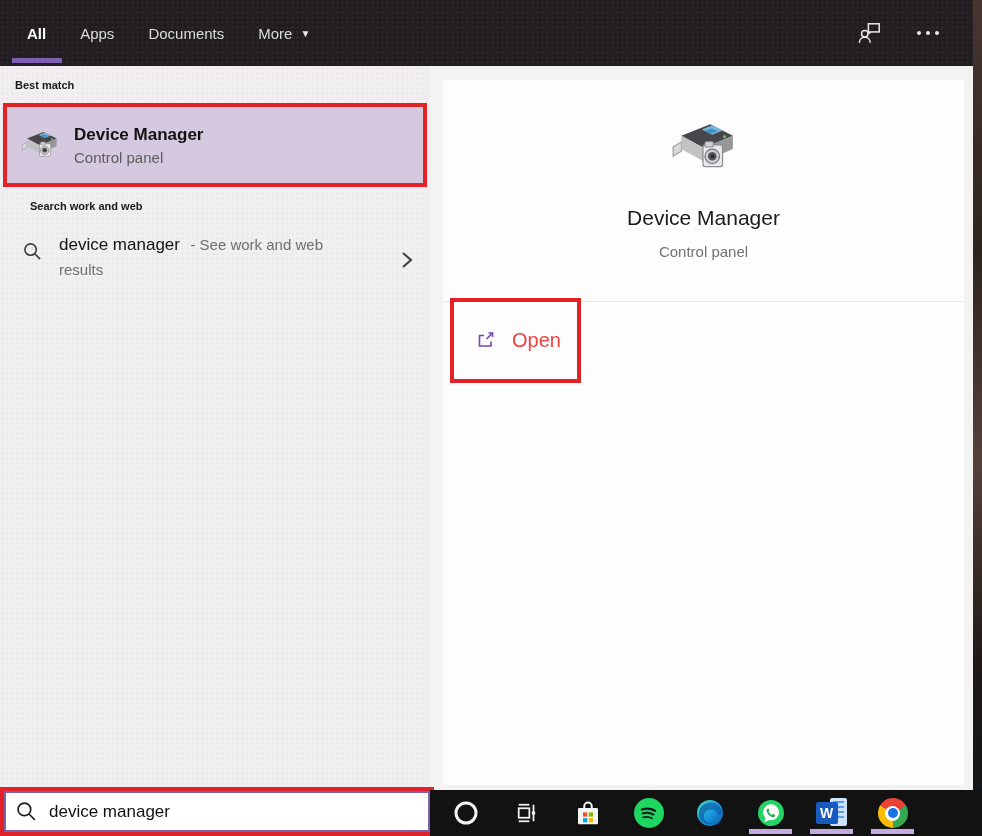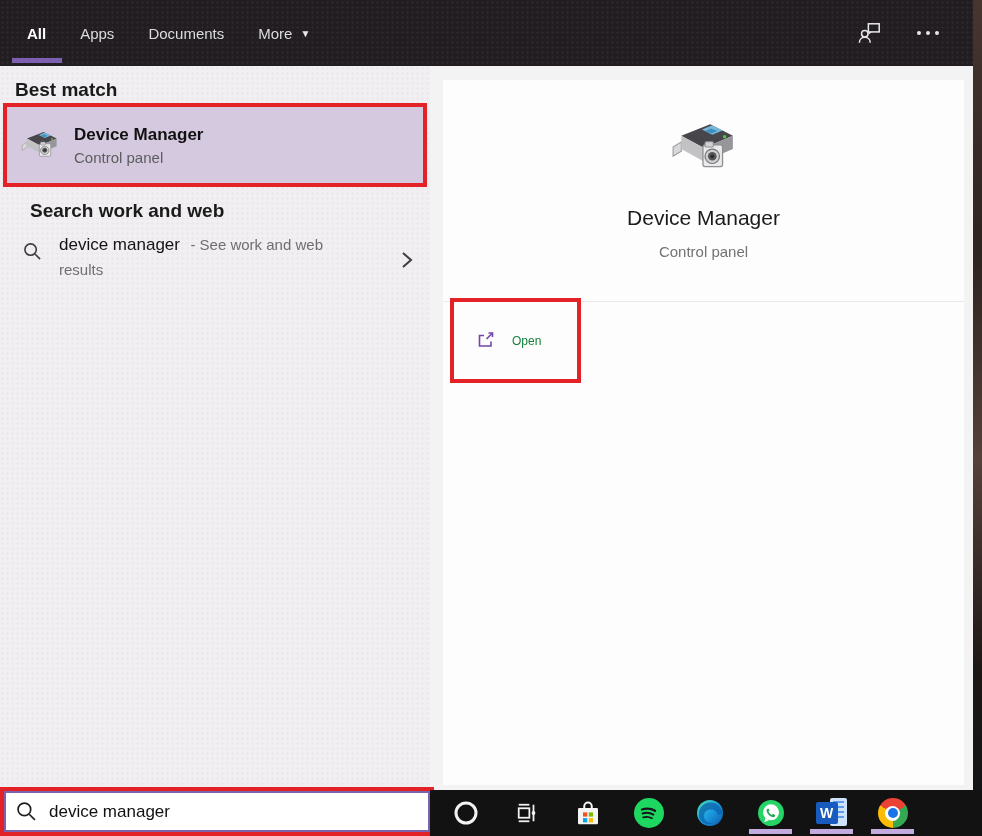--- a/index.html
+++ b/index.html
@@ -23,21 +23,21 @@
     bottom:3px; width:50px; height:5px; background:#7d5fb2; }
   .dropdown-arrow { display:inline-block; margin-left:8px; font-size:10px; color:#e6e6e6; }
   .topbar-right { margin-left:auto; display:flex; align-items:center; gap:24px; padding-right:28px; }
   .tb-iconbtn { width:34px; height:34px; display:flex; align-items:center; justify-content:center; }
   .ellipsis { display:flex; gap:5px; }
   .ellipsis i { width:4px; height:4px; border-radius:50%; background:#e8e8e8; }
 
   
   .left-panel { position:absolute; left:0; top:66px; width:430px; height:770px; background:#f1eff1;
     background-image: radial-gradient(rgba(0,0,0,.028) 1px, transparent 1.2px); background-size:5px 5px; }
-  .section-header { position:absolute; font-size:19px; font-weight:700; color:#1a1a1a; }
+  .section-header { position:absolute; font-size:11px; font-weight:700; color:#1a1a1a; }
   .hdr-best { left:15px; top:13px; }
   .hdr-web  { left:30px; top:134px; }
 
   .best-match-card { position:absolute; left:3px; top:37px; width:424px; height:84px;
     border:4px solid #e32227; background:#d5c9e0; display:flex; align-items:center; padding-left:14px; }
   .bm-text { margin-left:15px; }
   .bm-title { font-size:17px; font-weight:600; color:#111; }
   .bm-sub { font-size:15px; color:#5c5c5c; margin-top:4px; }
 
   .web-row { position:absolute; left:8px; top:166px; width:430px; height:72px; display:flex; }
@@ -58,21 +58,21 @@
 
   
   .right-backdrop { position:absolute; left:430px; top:66px; width:543px; height:724px; background:#f4f3f4; }
   .white-card { position:absolute; left:443px; top:80px; width:521px; height:705px; background:#fdfdfd; }
   .app-hero { position:absolute; left:0; top:34px; width:100%; text-align:center; }
   .app-title { font-size:21px; color:#1b1b1b; margin-top:22px; }
   .app-sub { font-size:15px; color:#737373; margin-top:13px; }
   .card-divider { position:absolute; left:0; top:221px; width:100%; height:1px; background:#e9e9e9; }
   .open-box { position:absolute; left:7px; top:218px; width:131px; height:85px;
     border:4px solid #e32227; background:#fdfdfd; display:flex; align-items:center; padding-left:22px; }
-  .open-label { font-size:12px; color:#15803d; margin-left:17px; }
+  .open-label { font-size:20px; color:#ef4444; margin-left:17px; }
 
   
   .taskbar { position:absolute; left:430px; top:790px; width:552px; height:46px; background:#121212;
     display:flex; align-items:center; padding-left:5px; }
   .tb-slot { position:relative; width:61px; height:46px; display:flex; align-items:center; justify-content:center; }
   .run-bar { position:absolute; left:9px; bottom:2px; width:43px; height:5px; background:#c3abdf; }
 
   .spotify-bg { width:30px; height:30px; border-radius:50%; background:#1ed760; position:relative; }
   .chrome-ic { width:30px; height:30px; border-radius:50%;
     background: conic-gradient(from -60deg, #ea4335 0 120deg, #34a853 120deg 240deg, #fbbc05 240deg 360deg);

